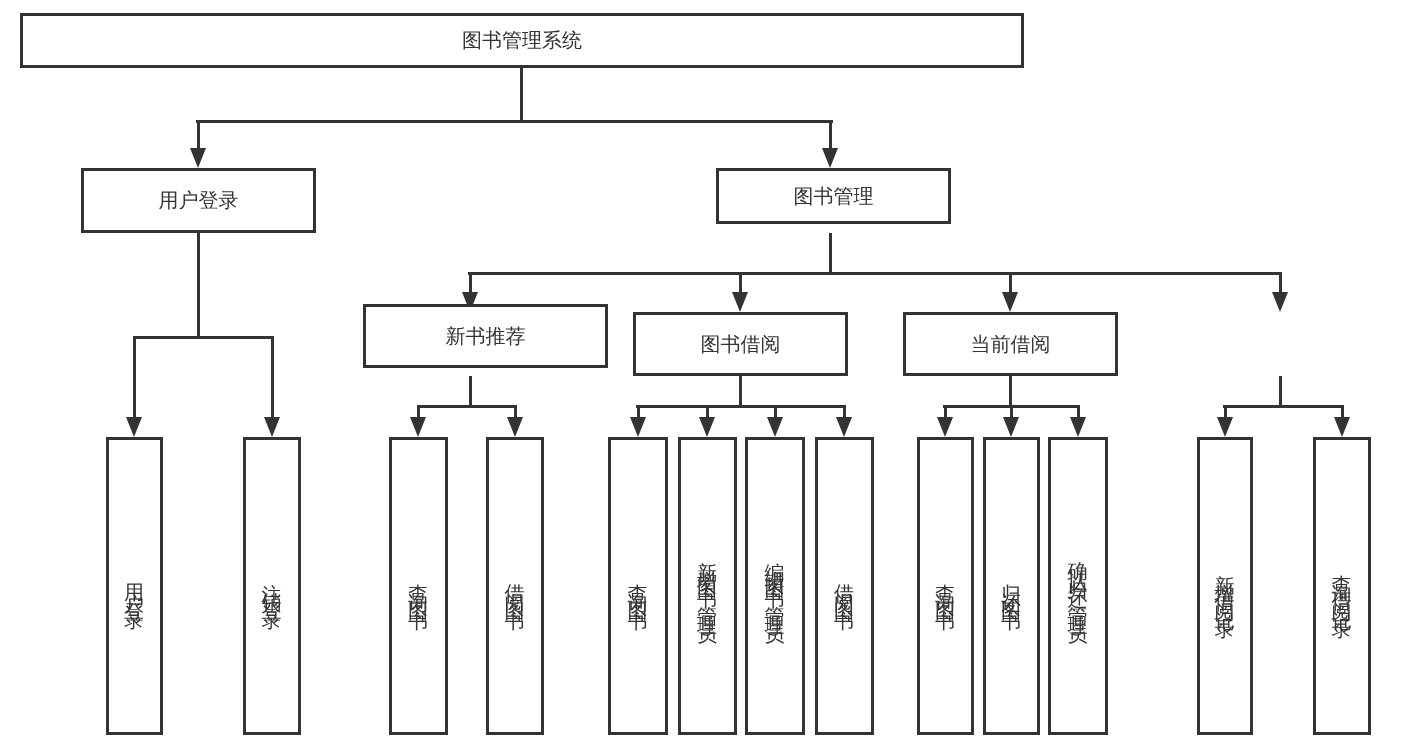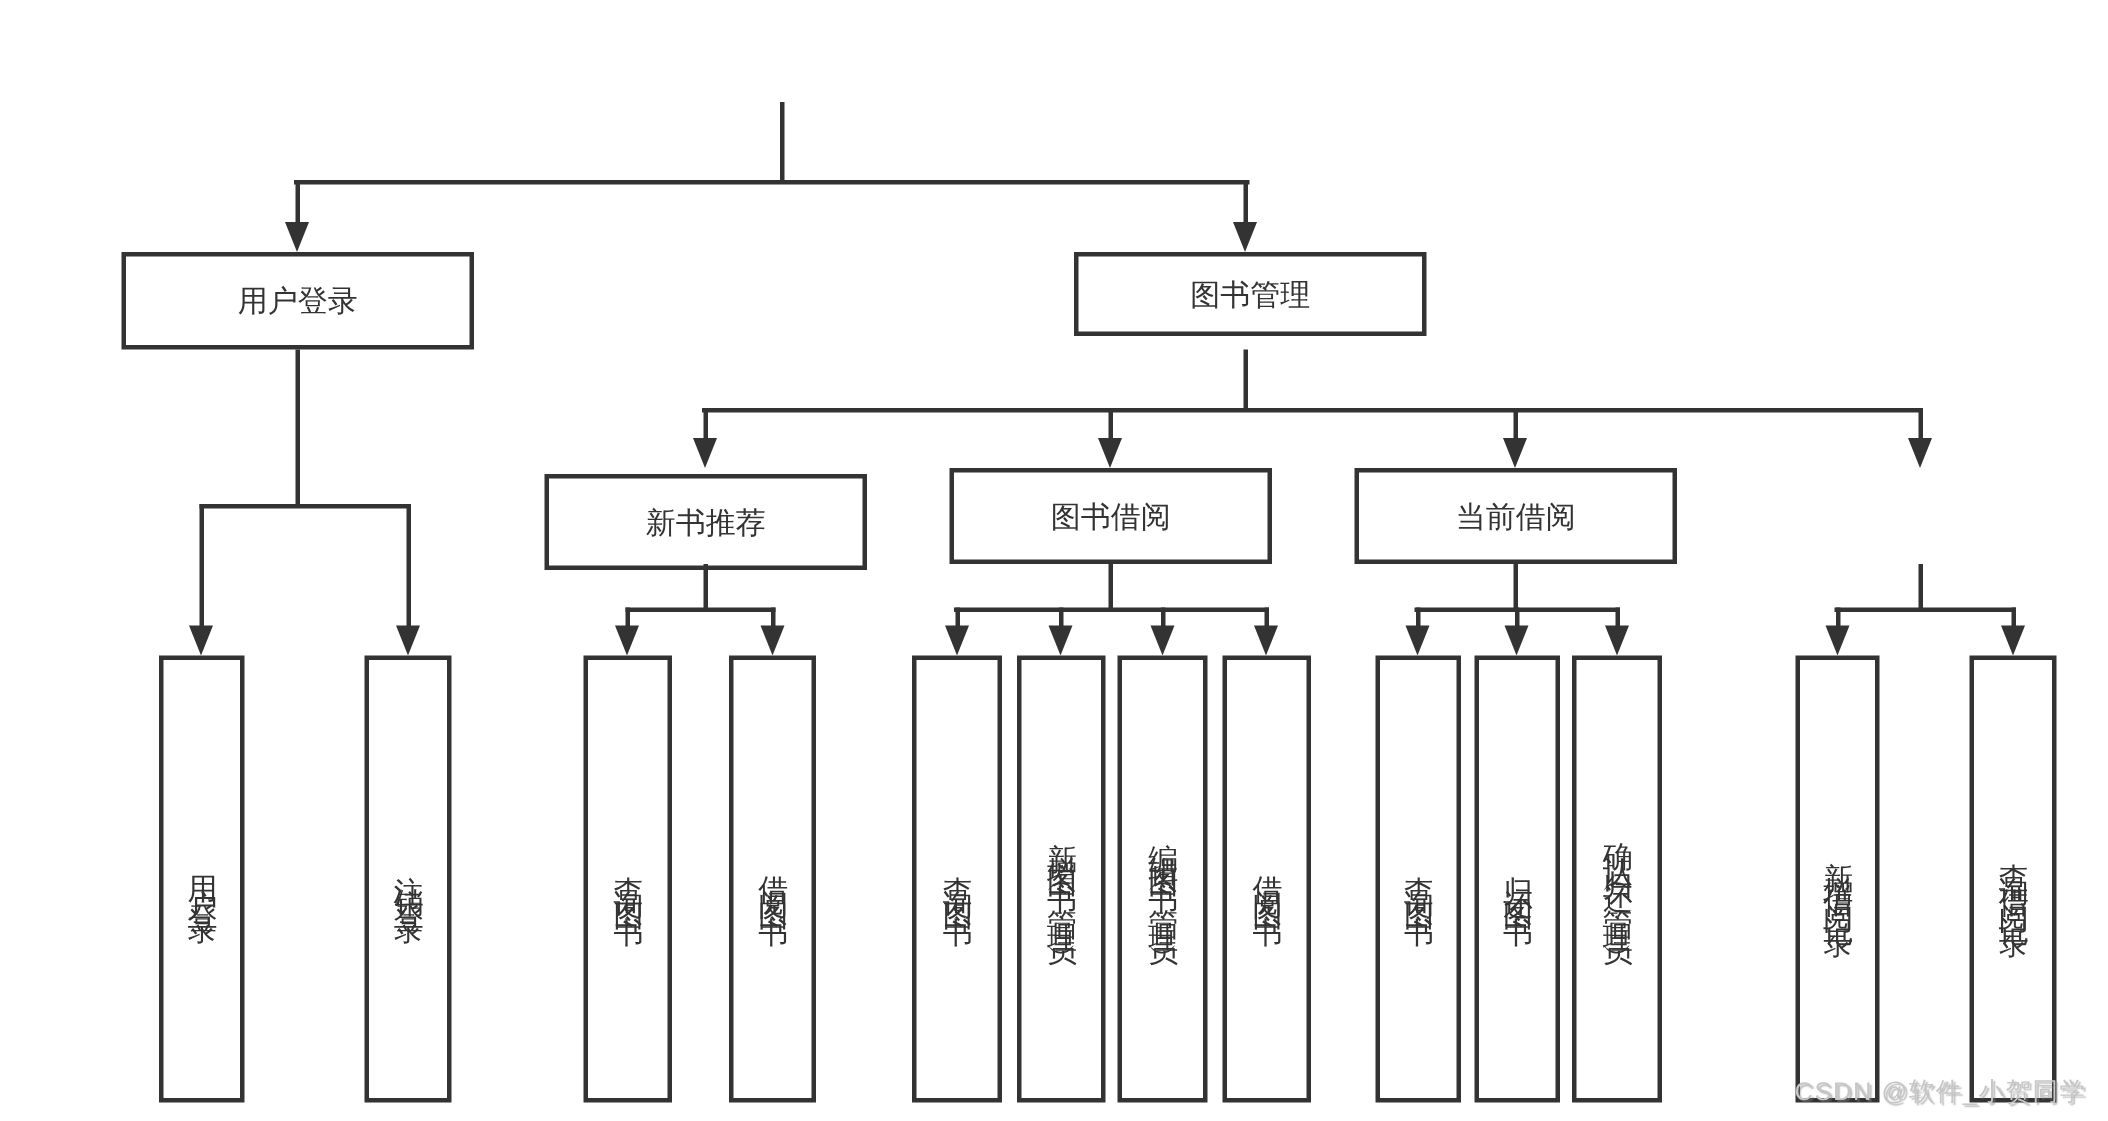--- a/index.html
+++ b/index.html
@@ -27,20 +27,23 @@
     position:absolute;right:14px;bottom:8px;font-size:17px;
     color:#c6c6c6;text-shadow:1.5px 1.5px 1px rgba(125,125,125,.55);
     letter-spacing:1px;
   }
 </style>
 </head>
 <body>
 
 <div class="canvas">
 
+  <div class="box" style="left:20px;top:13px;width:1004px;height:55px">
+    <span>图书管理系统</span>
+  </div>
 
   <div class="vline" style="left:520px;top:68px;height:53px"></div>
   <div class="hline" style="left:196px;top:120px;width:637px"></div>
 
   <div class="vline" style="left:197px;top:120px;height:32px"></div>
   <div class="arr" style="left:190px;top:148px"></div>
   <div class="vline" style="left:829px;top:120px;height:32px"></div>
   <div class="arr" style="left:822px;top:148px"></div>
 
   <div class="box" style="left:81px;top:168px;width:235px;height:65px">
@@ -68,21 +71,21 @@
   <div class="hline" style="left:468px;top:272px;width:814px"></div>
   <div class="vline" style="left:469px;top:272px;height:24px"></div>
   <div class="arr" style="left:462px;top:292px"></div>
   <div class="vline" style="left:739px;top:272px;height:24px"></div>
   <div class="arr" style="left:732px;top:292px"></div>
   <div class="vline" style="left:1009px;top:272px;height:24px"></div>
   <div class="arr" style="left:1002px;top:292px"></div>
   <div class="vline" style="left:1279px;top:272px;height:24px"></div>
   <div class="arr" style="left:1272px;top:292px"></div>
 
-  <div class="box" style="left:363px;top:316px;width:215px;height:64px">
+  <div class="box" style="left:363px;top:304px;width:245px;height:64px">
     <span>新书推荐</span>
   </div>
   <div class="box" style="left:903px;top:312px;width:215px;height:64px">
     <span>当前借阅</span>
   </div>
   <div class="box" style="left:633px;top:312px;width:215px;height:64px">
     <span>图书借阅</span>
   </div>
 
   <div class="vline" style="left:469px;top:376px;height:32px"></div>
@@ -149,15 +152,14 @@
     <span>确认归还（管理员）</span>
   </div>
 
   <div class="box v" style="left:1197px;top:437px;width:56px;height:298px">
     <span>新增借阅记录</span>
   </div>
   <div class="box v" style="left:1313px;top:437px;width:58px;height:298px">
     <span>查询借阅记录</span>
   </div>
 
-  <div class="watermark">CSDN @软件_小贺同学</div>
 
 </div>
 
 </body></html>

